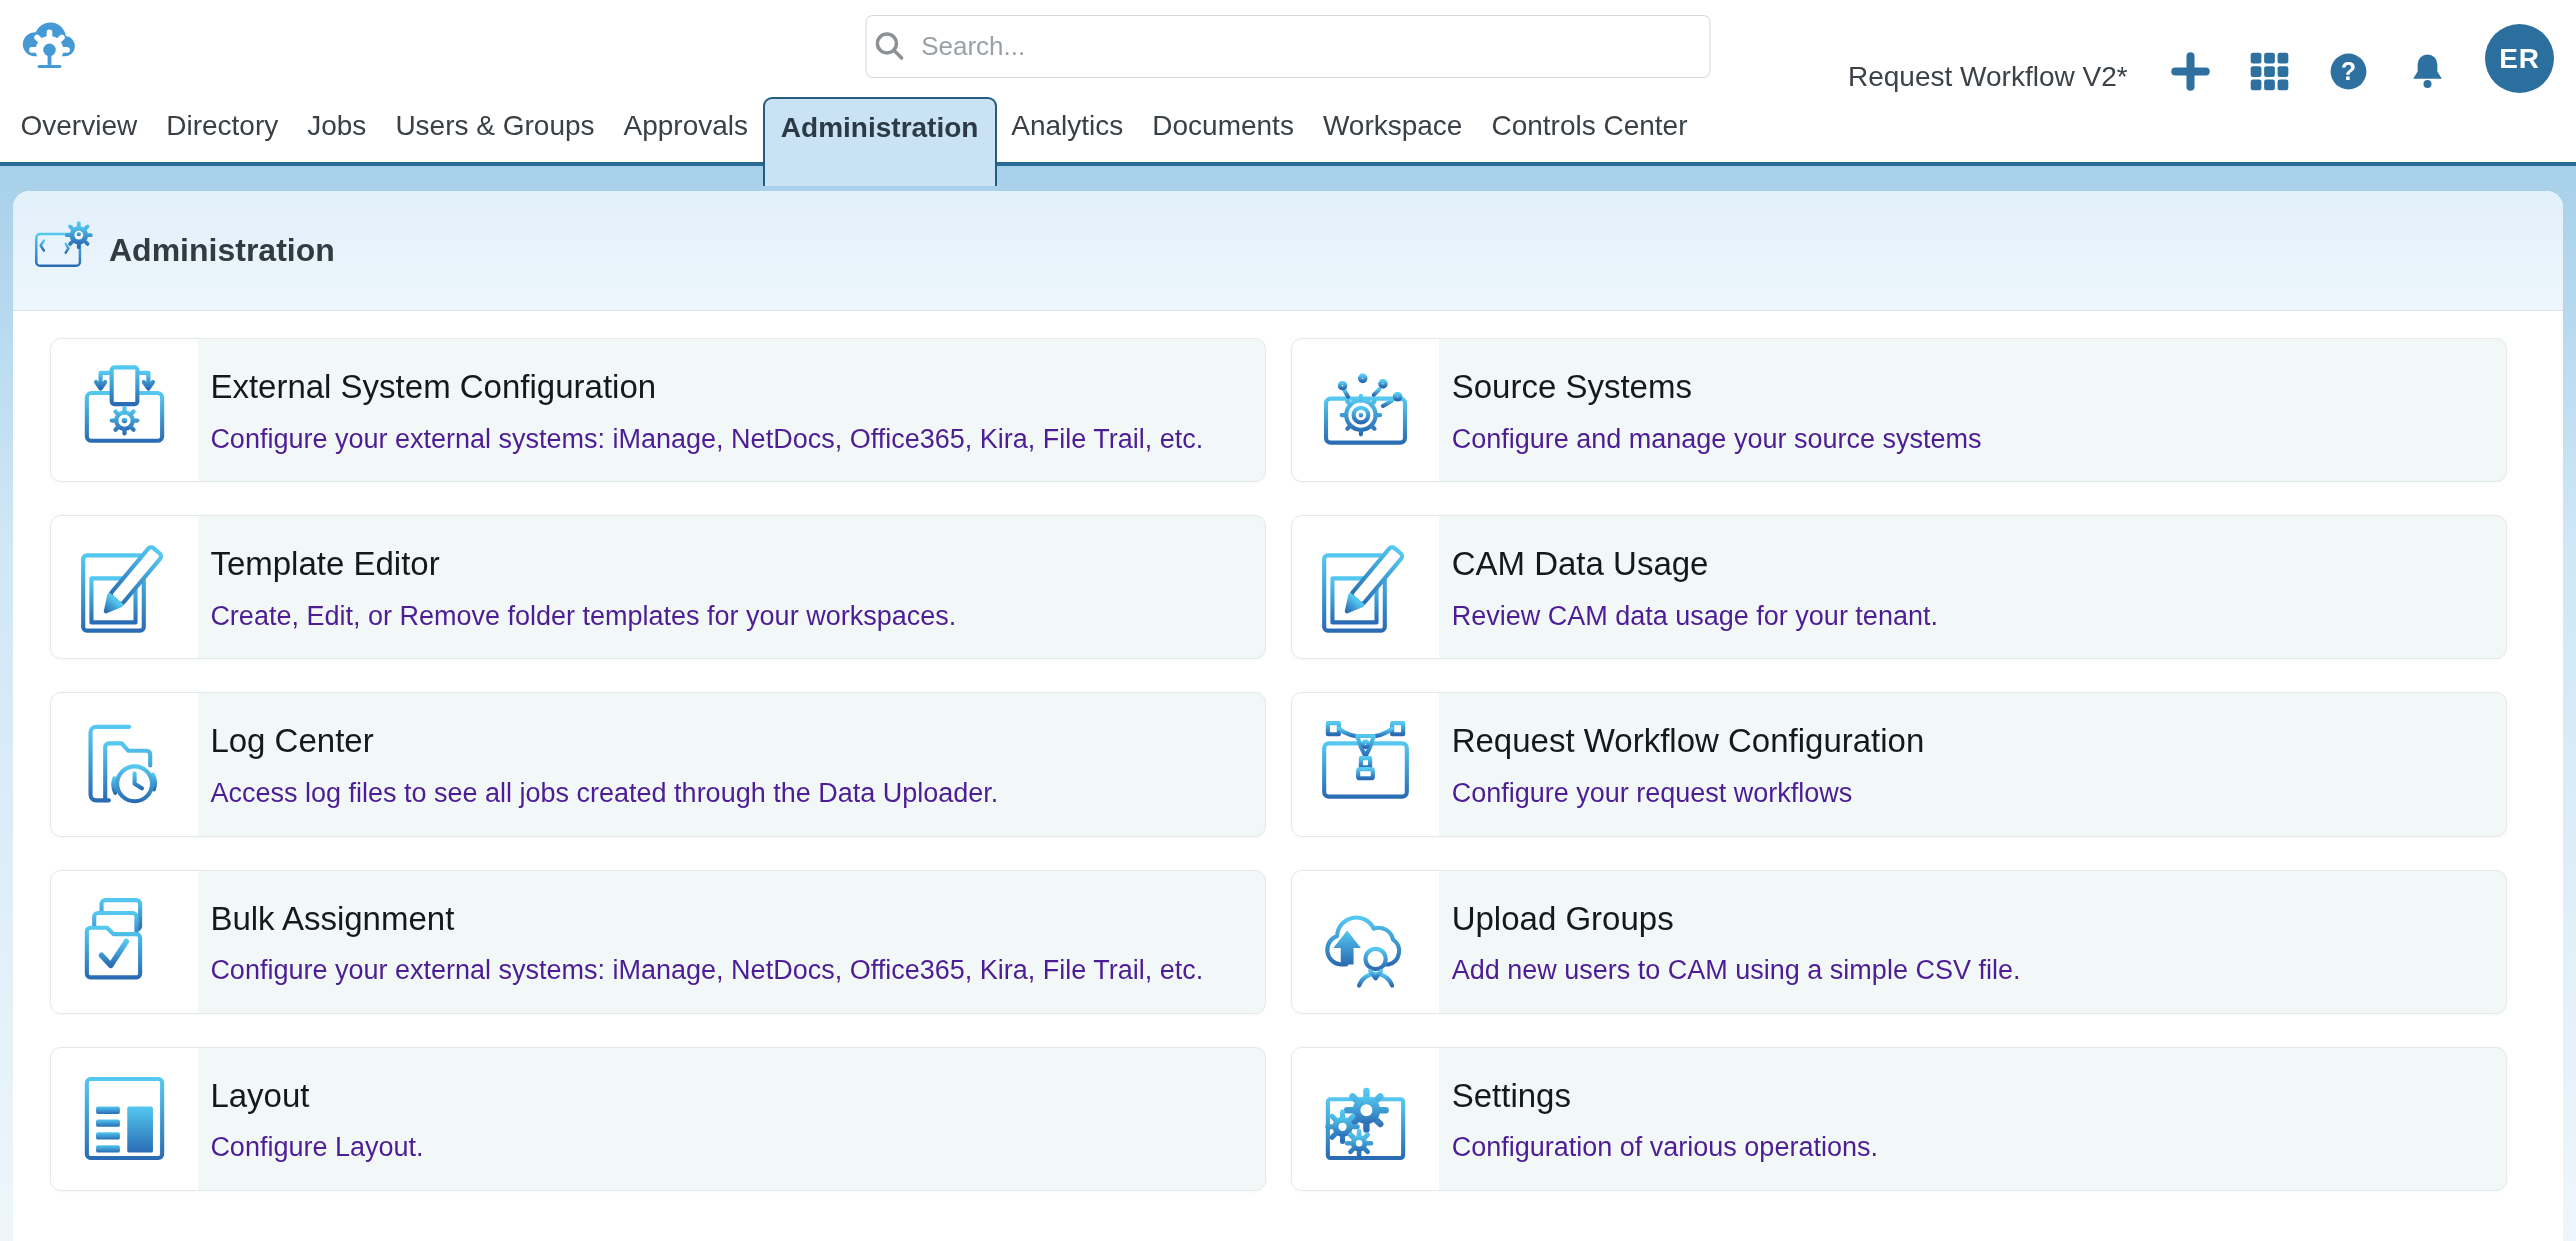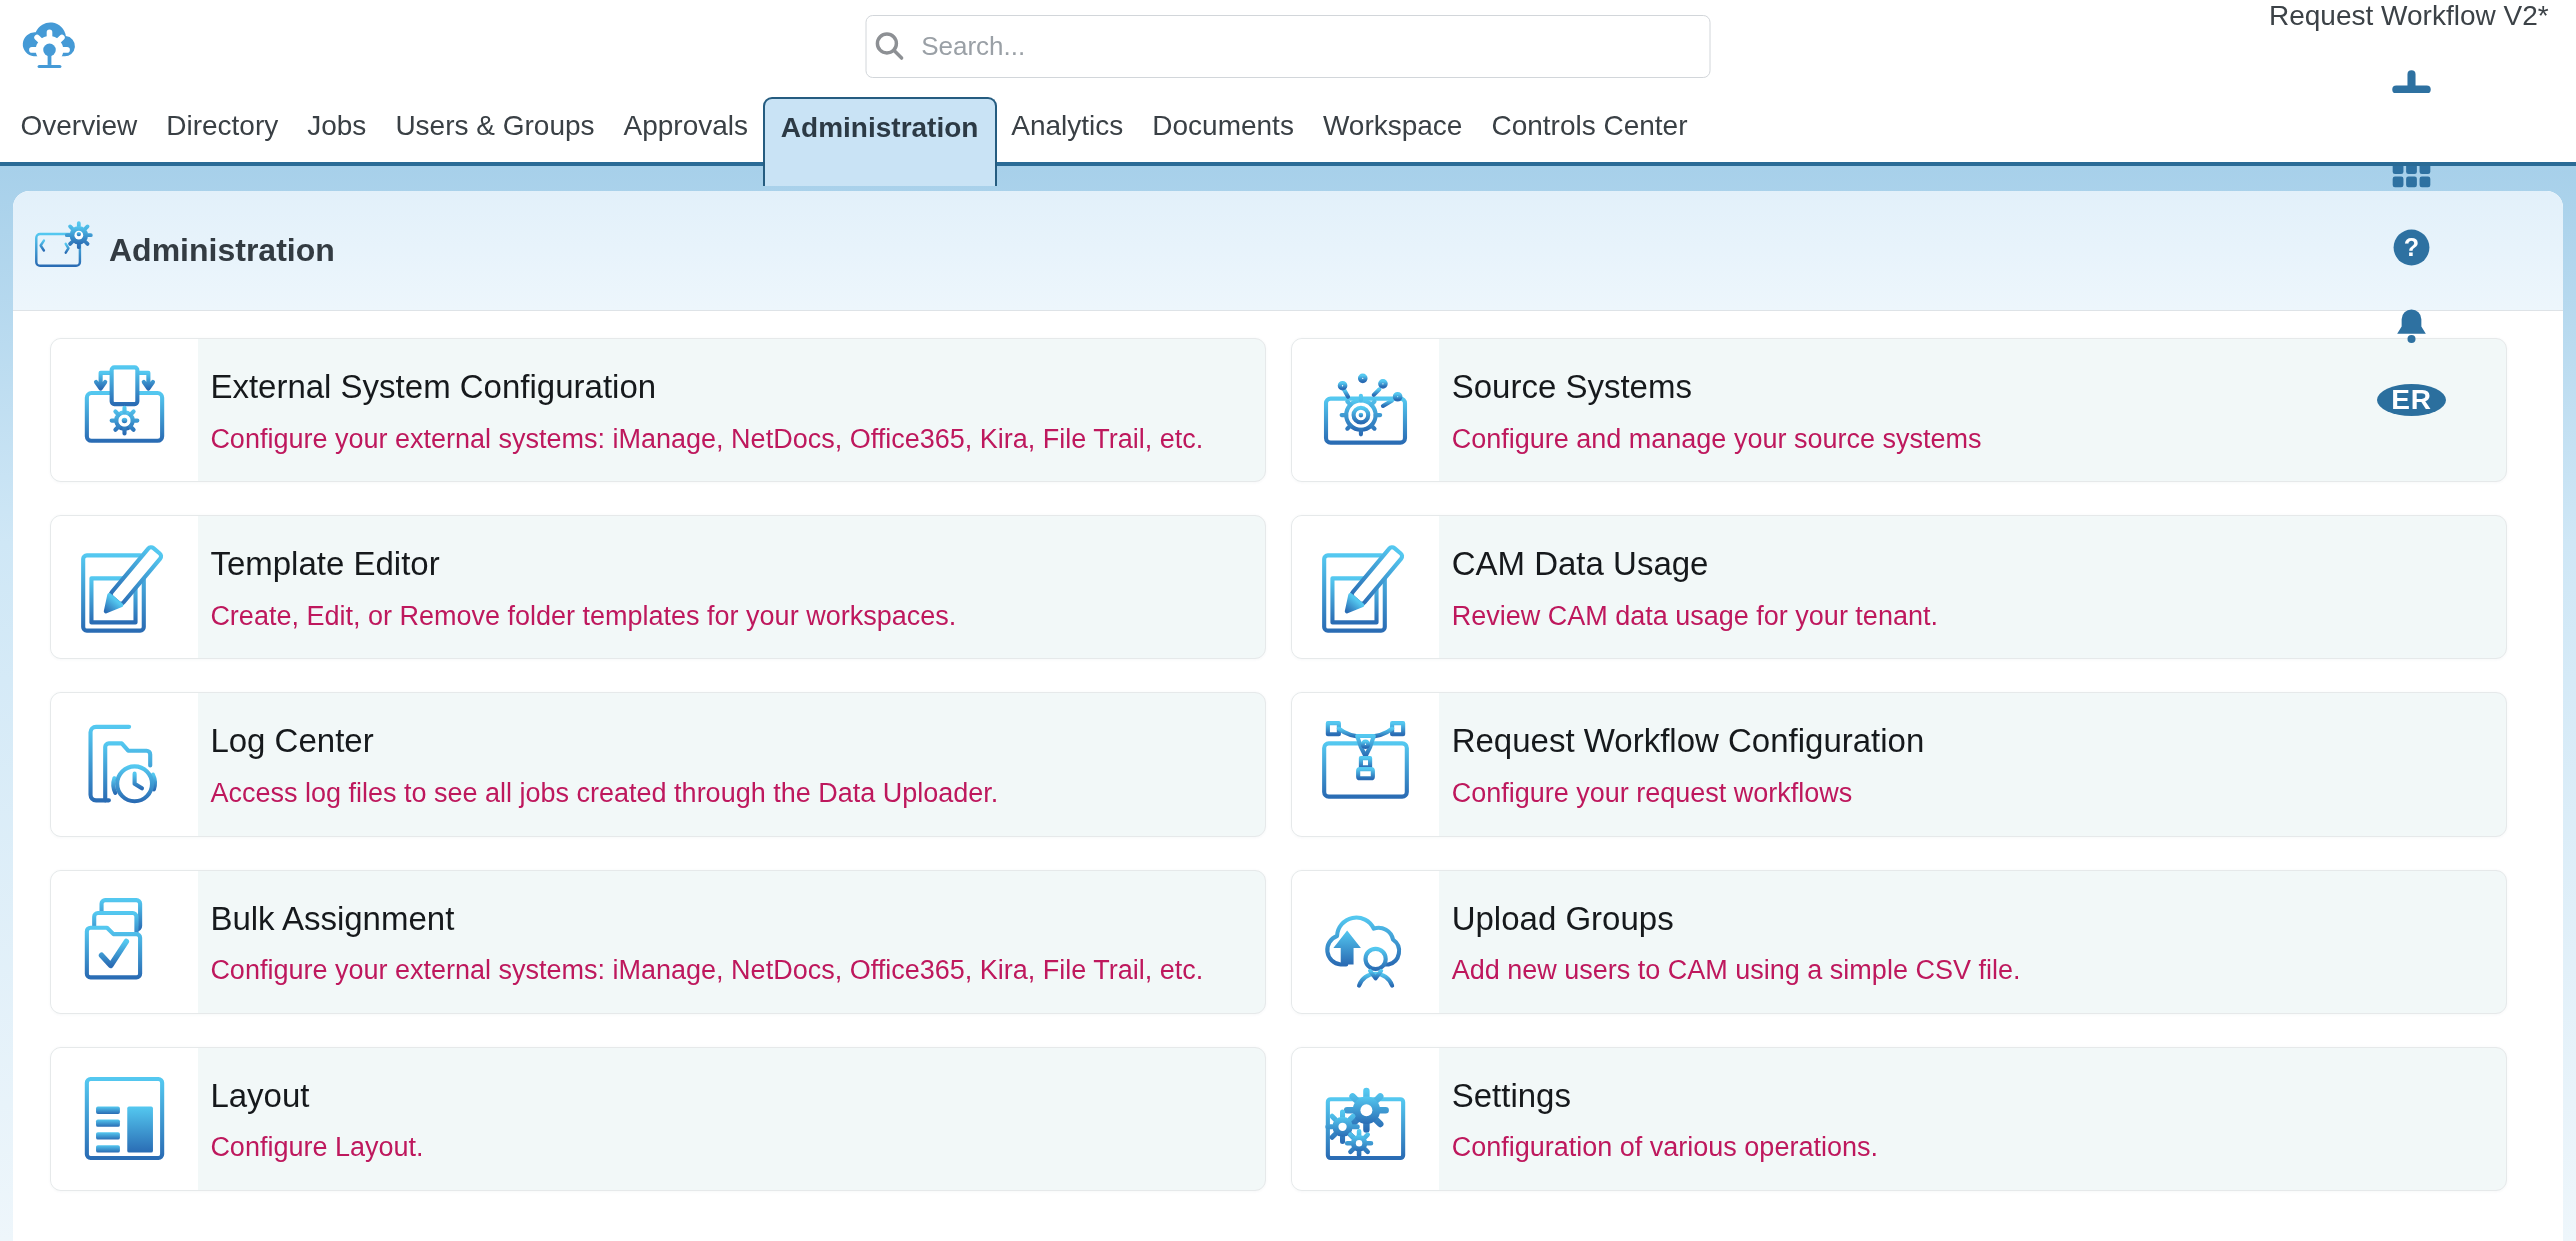--- a/index.html
+++ b/index.html
@@ -9,21 +9,21 @@
   
   .topbar { position:relative; height:93px; background:#fff; display:flex; align-items:center; }
   .logo { position:absolute; left:14.5px; top:11px; width:69px; height:72px; cursor:pointer; }
   .searchbox { position:absolute; left:50%; top:14.5px; transform:translateX(-50%);
     width:845px; height:63px; border:1.8px solid #d2d6da; border-radius:7.2px; background:#fff;
     display:flex; align-items:center; padding:0 4px; }
   .searchbox svg { flex:0 0 auto; margin-right:12.7px; }
   .searchbox input { flex:1; border:none; outline:none; font-size:26px; color:#333;
     font-family:"Liberation Sans", sans-serif; background:transparent; }
   .searchbox input::placeholder { color:#9aa0a6; }
-  .top-right { position:absolute; right:22px; top:0; height:93px; display:flex; align-items:center; gap:36px;flex-direction:column; }
+  .top-right { position:absolute; right:22px; top:0; height:93px; display:flex; align-items:flex-end; gap:36px; }
   .wf-label { font-size:28px; color:#3c4247; margin-right:5.4px; cursor:pointer; }
   .tb-icon { width:43px; height:43px; display:flex; align-items:center; justify-content:center; cursor:pointer; }
   .avatar { width:69px; height:69px; border-radius:50%; background:#2b6f9e; color:#fff;
     font-size:28px; font-weight:700; display:flex; align-items:center; justify-content:center;
     letter-spacing:0.9px; cursor:pointer; }
 
   
   .tabs { display:flex; align-items:flex-end; height:73px; border-bottom:4.5px solid #2a6b96;
     padding-left:6px; background:#fff; position:relative; }
   .tab { font-size:28px; color:#3a4045; padding:0 14.5px 20px; white-space:nowrap; cursor:pointer; }
@@ -42,21 +42,21 @@
 
   
   .cards { display:grid; grid-template-columns:1fr 1fr; column-gap:25px; row-gap:33px;
     padding:27px 56px 0 37px;border-radius:27px; }
   .card { display:flex; border:0.9px solid #e6e9ea; border-radius:11px; overflow:hidden;
     background:#f2f8f8; box-shadow:0 0.9px 2.7px rgba(40,80,110,.04); cursor:pointer; }
   .card-icon { flex:0 0 147px; background:#fff; display:flex; align-items:center; justify-content:center; }
   .card-icon svg { width:101px; height:101px; }
   .card-body { padding:27px 42px 23.5px 12.7px; }
   .card-title { font-size:33px; font-weight:500; color:#16191c; line-height:42px; margin-bottom:12.7px; }
-  .card-desc { font-size:27px; font-weight:400; color:#be185d; line-height:37px; }
+  .card-desc { font-size:27px; font-weight:400; color:#4c1d95; line-height:37px; }
 </style>
 </head>
 <body>
 
 <header class="topbar">
   <div class="logo">
     <svg viewBox="0 0 110 110">
       <path d="M30,72 a19,19 0 1 1 3,-38 a25,25 0 0 1 48,6 a16,16 0 0 1 -3,32 z" fill="#459ad6"></path>
       <g stroke="#fff" stroke-width="9" stroke-linecap="round">
         <path d="M55,40 v-6 M55,84 v6 M33,62 h-6 M77,62 h6 M39.4,46.4 l-4.2,-4.2 M70.6,46.4 l4.2,-4.2 M39.4,77.6 l-4.2,4.2 M70.6,77.6 l4.2,4.2"></path>

